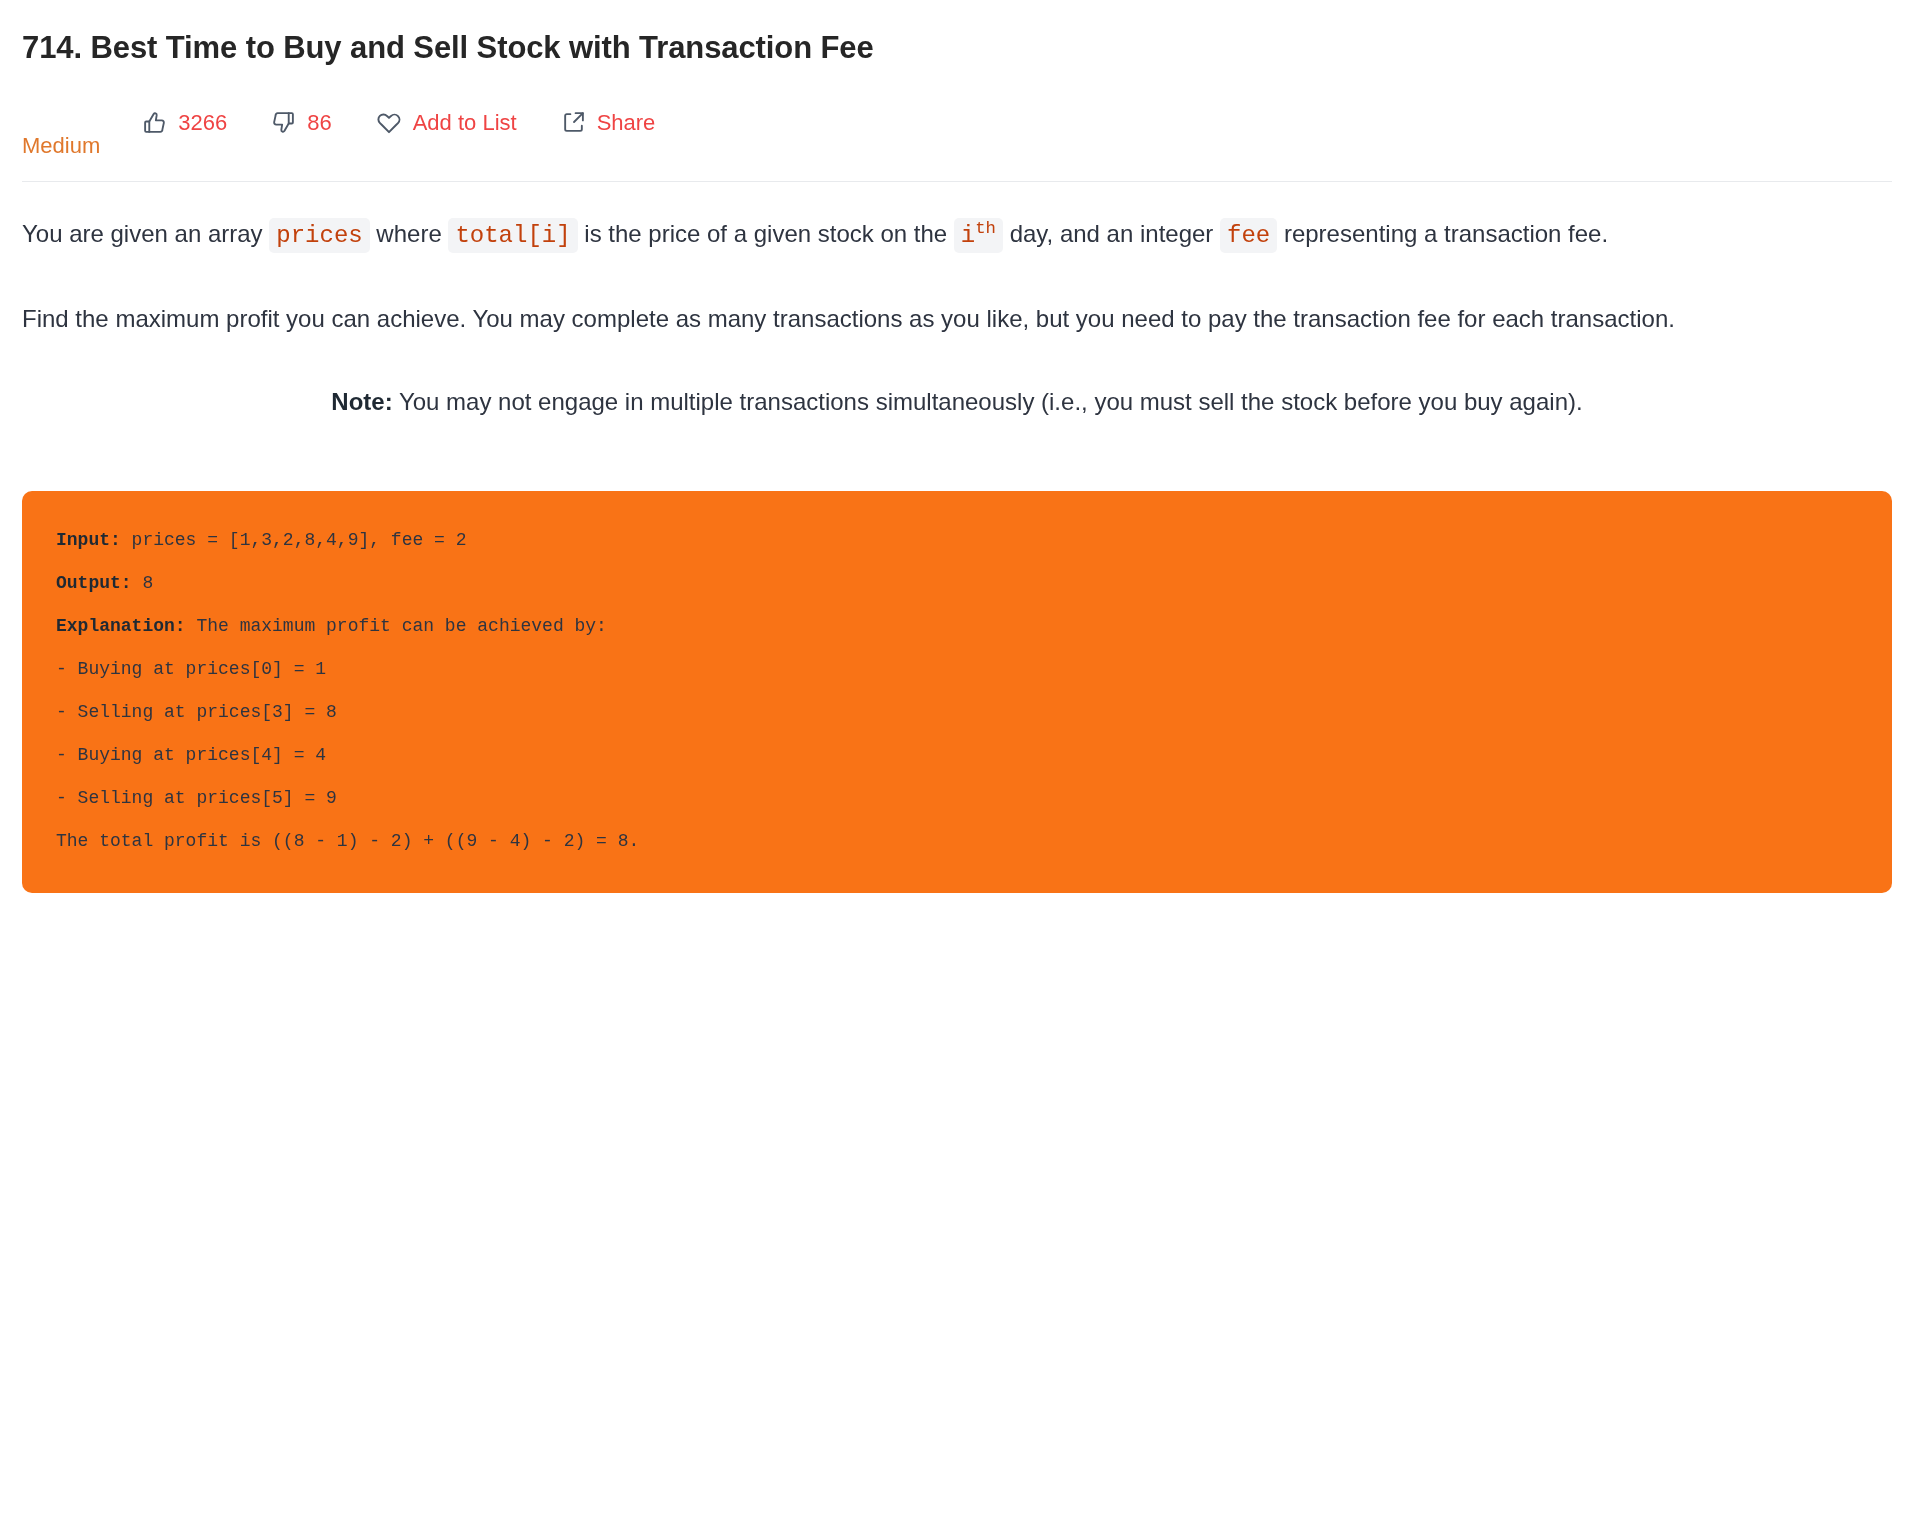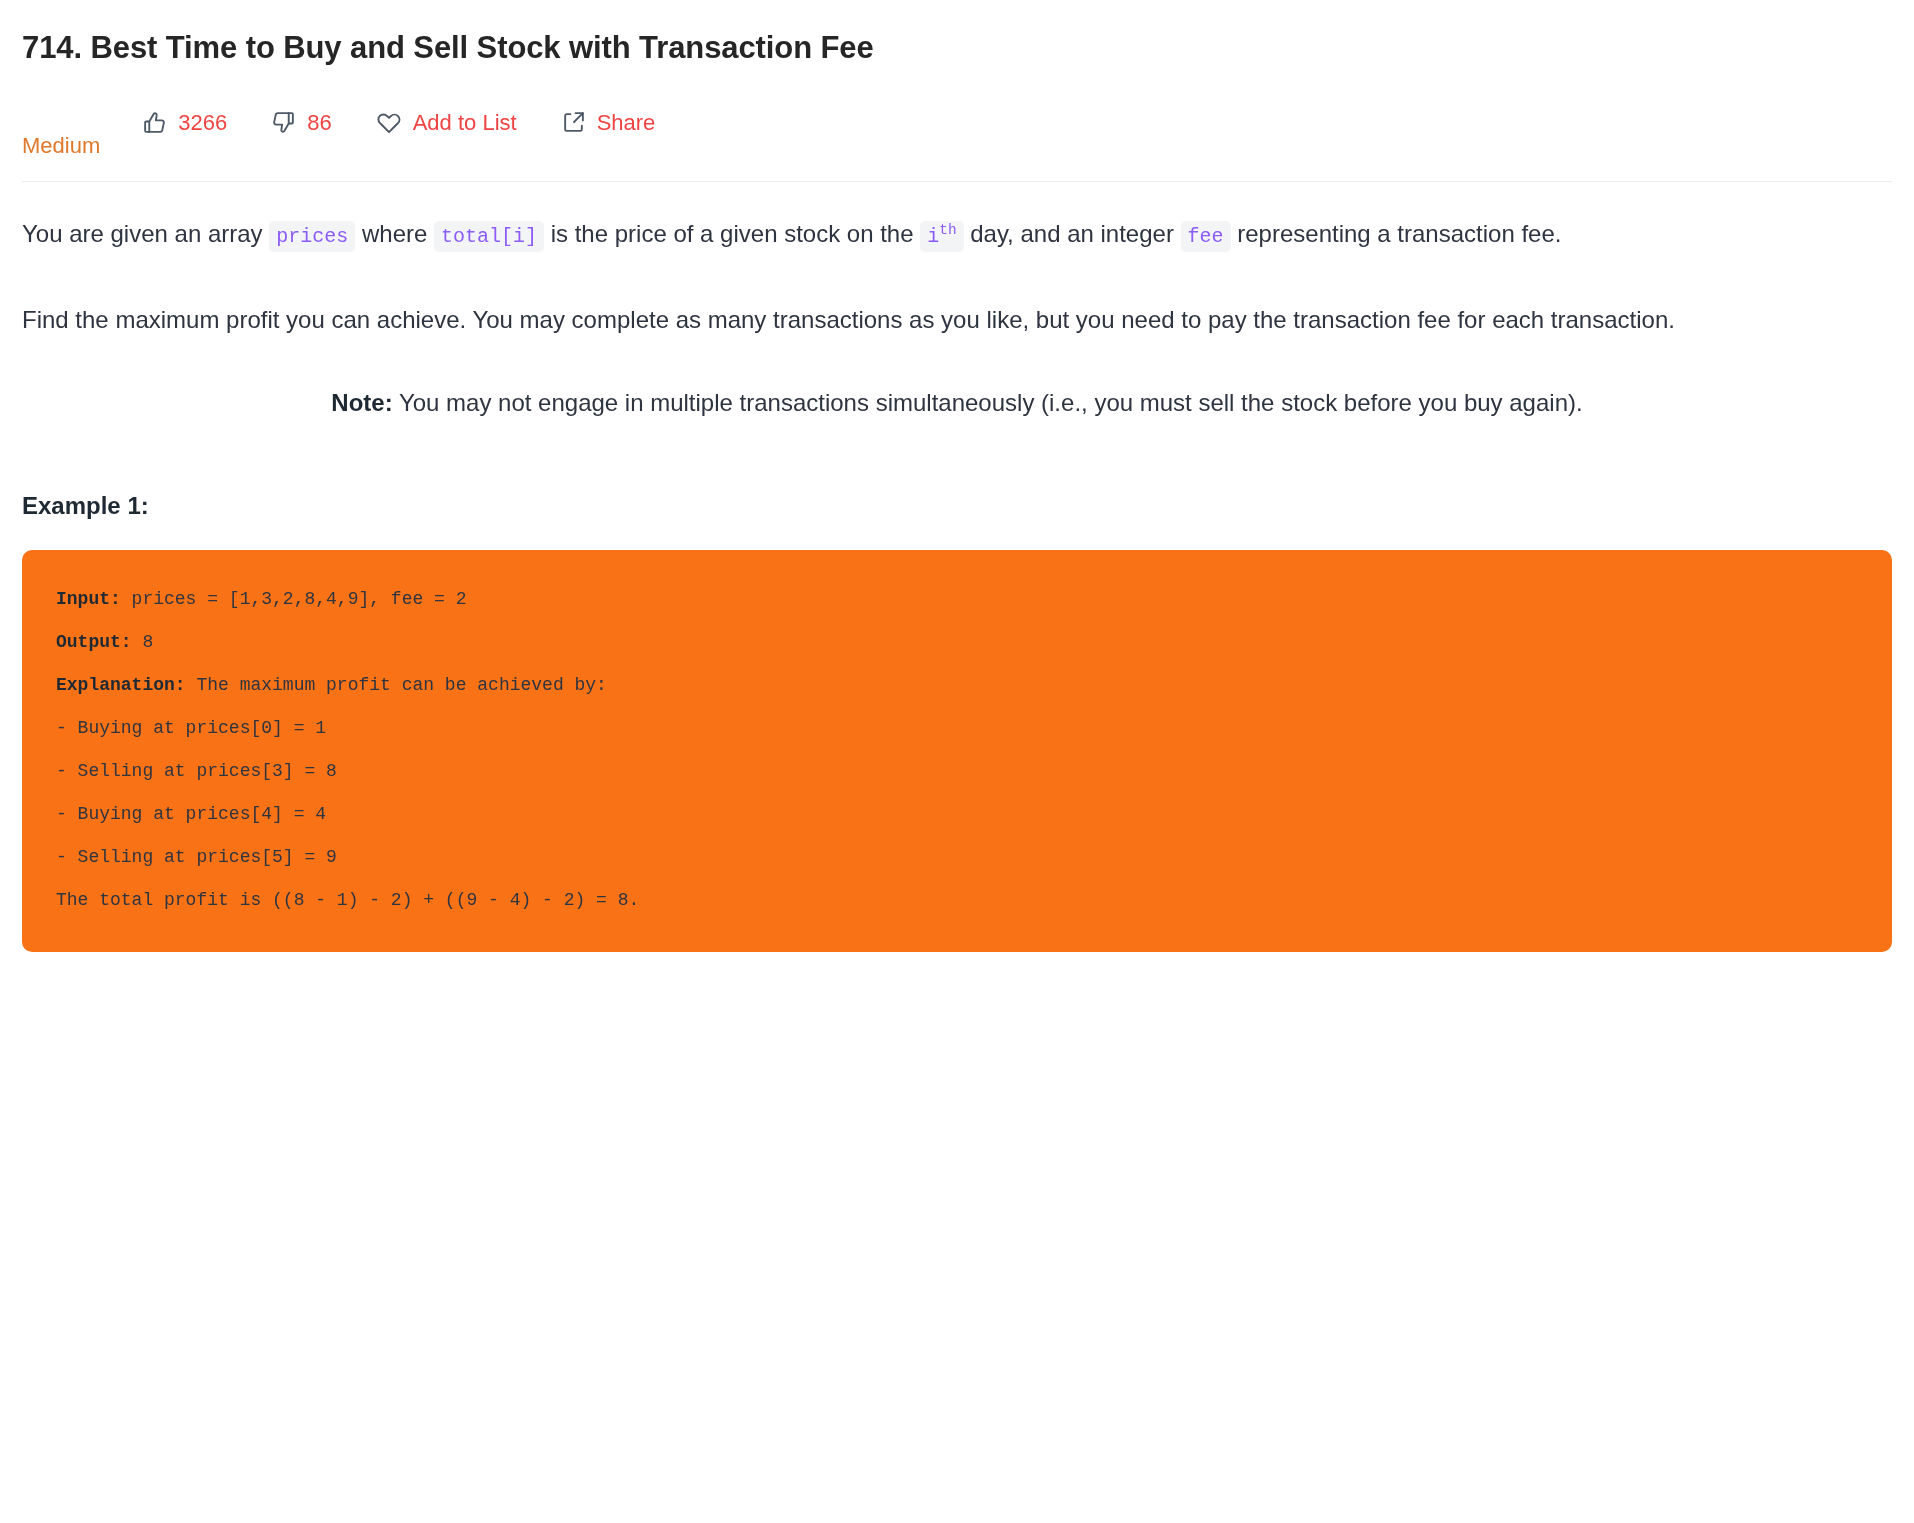--- a/index.html
+++ b/index.html
@@ -68,23 +68,23 @@
     line-height: 43px;
     color: #2e3440;
     margin: 0 0 40px 0;
     max-width: 1880px;
   }
   .para.last { margin-bottom: 0; text-align: center; }
   .para b, .para .bold { font-weight: bold; color: #1f2933; }
 
   code.inline {
     font-family: "Liberation Mono", "DejaVu Sans Mono", monospace;
-    font-size: 20px;
+    font-size: 24px;
     background: #f3f4f6;
-    color: #8b5cf6;
+    color: #c2410c;
     border-radius: 5px;
     padding: 4px 7px;
     white-space: nowrap;
     margin-top: 28px;
   }
   code.inline sup {
     font-size: 0.72em;
     vertical-align: super;
     line-height: 0;
   }
@@ -171,20 +171,19 @@
   <div class="content">
 
     <p class="para"><span>You are given an array </span><code class="inline">prices</code><span> where </span><code class="inline">total[i]</code><span> is the price of a given stock on the </span><code class="inline"><span>i</span><sup>th</sup></code><span> day, and an integer </span><code class="inline">fee</code><span> representing a transaction fee.</span></p>
 
     <p class="para">Find the maximum profit you can achieve. You may complete as many transactions as you like, but you need to pay the transaction fee for each transaction.</p>
 
     <p class="para last"><span class="bold">Note:</span><span> You may not engage in multiple transactions simultaneously (i.e., you must sell the stock before you buy again).</span></p>
 
     <div class="spacer-lg"></div>
 
-    <h3 class="example-heading">Example 1:</h3>
 
     <pre class="codeblock"><span class="ln"><span class="lbl">Input:</span><span> prices = [1,3,2,8,4,9], fee = 2</span></span><span class="ln"><span class="lbl">Output:</span><span> 8</span></span><span class="ln"><span class="lbl">Explanation:</span><span> The maximum profit can be achieved by:</span></span><span class="ln">- Buying at prices[0] = 1</span><span class="ln">- Selling at prices[3] = 8</span><span class="ln">- Buying at prices[4] = 4</span><span class="ln">- Selling at prices[5] = 9</span><span class="ln">The total profit is ((8 - 1) - 2) + ((9 - 4) - 2) = 8.</span></pre>
 
 
 
   </div>
 </div>
 
 </body></html>

